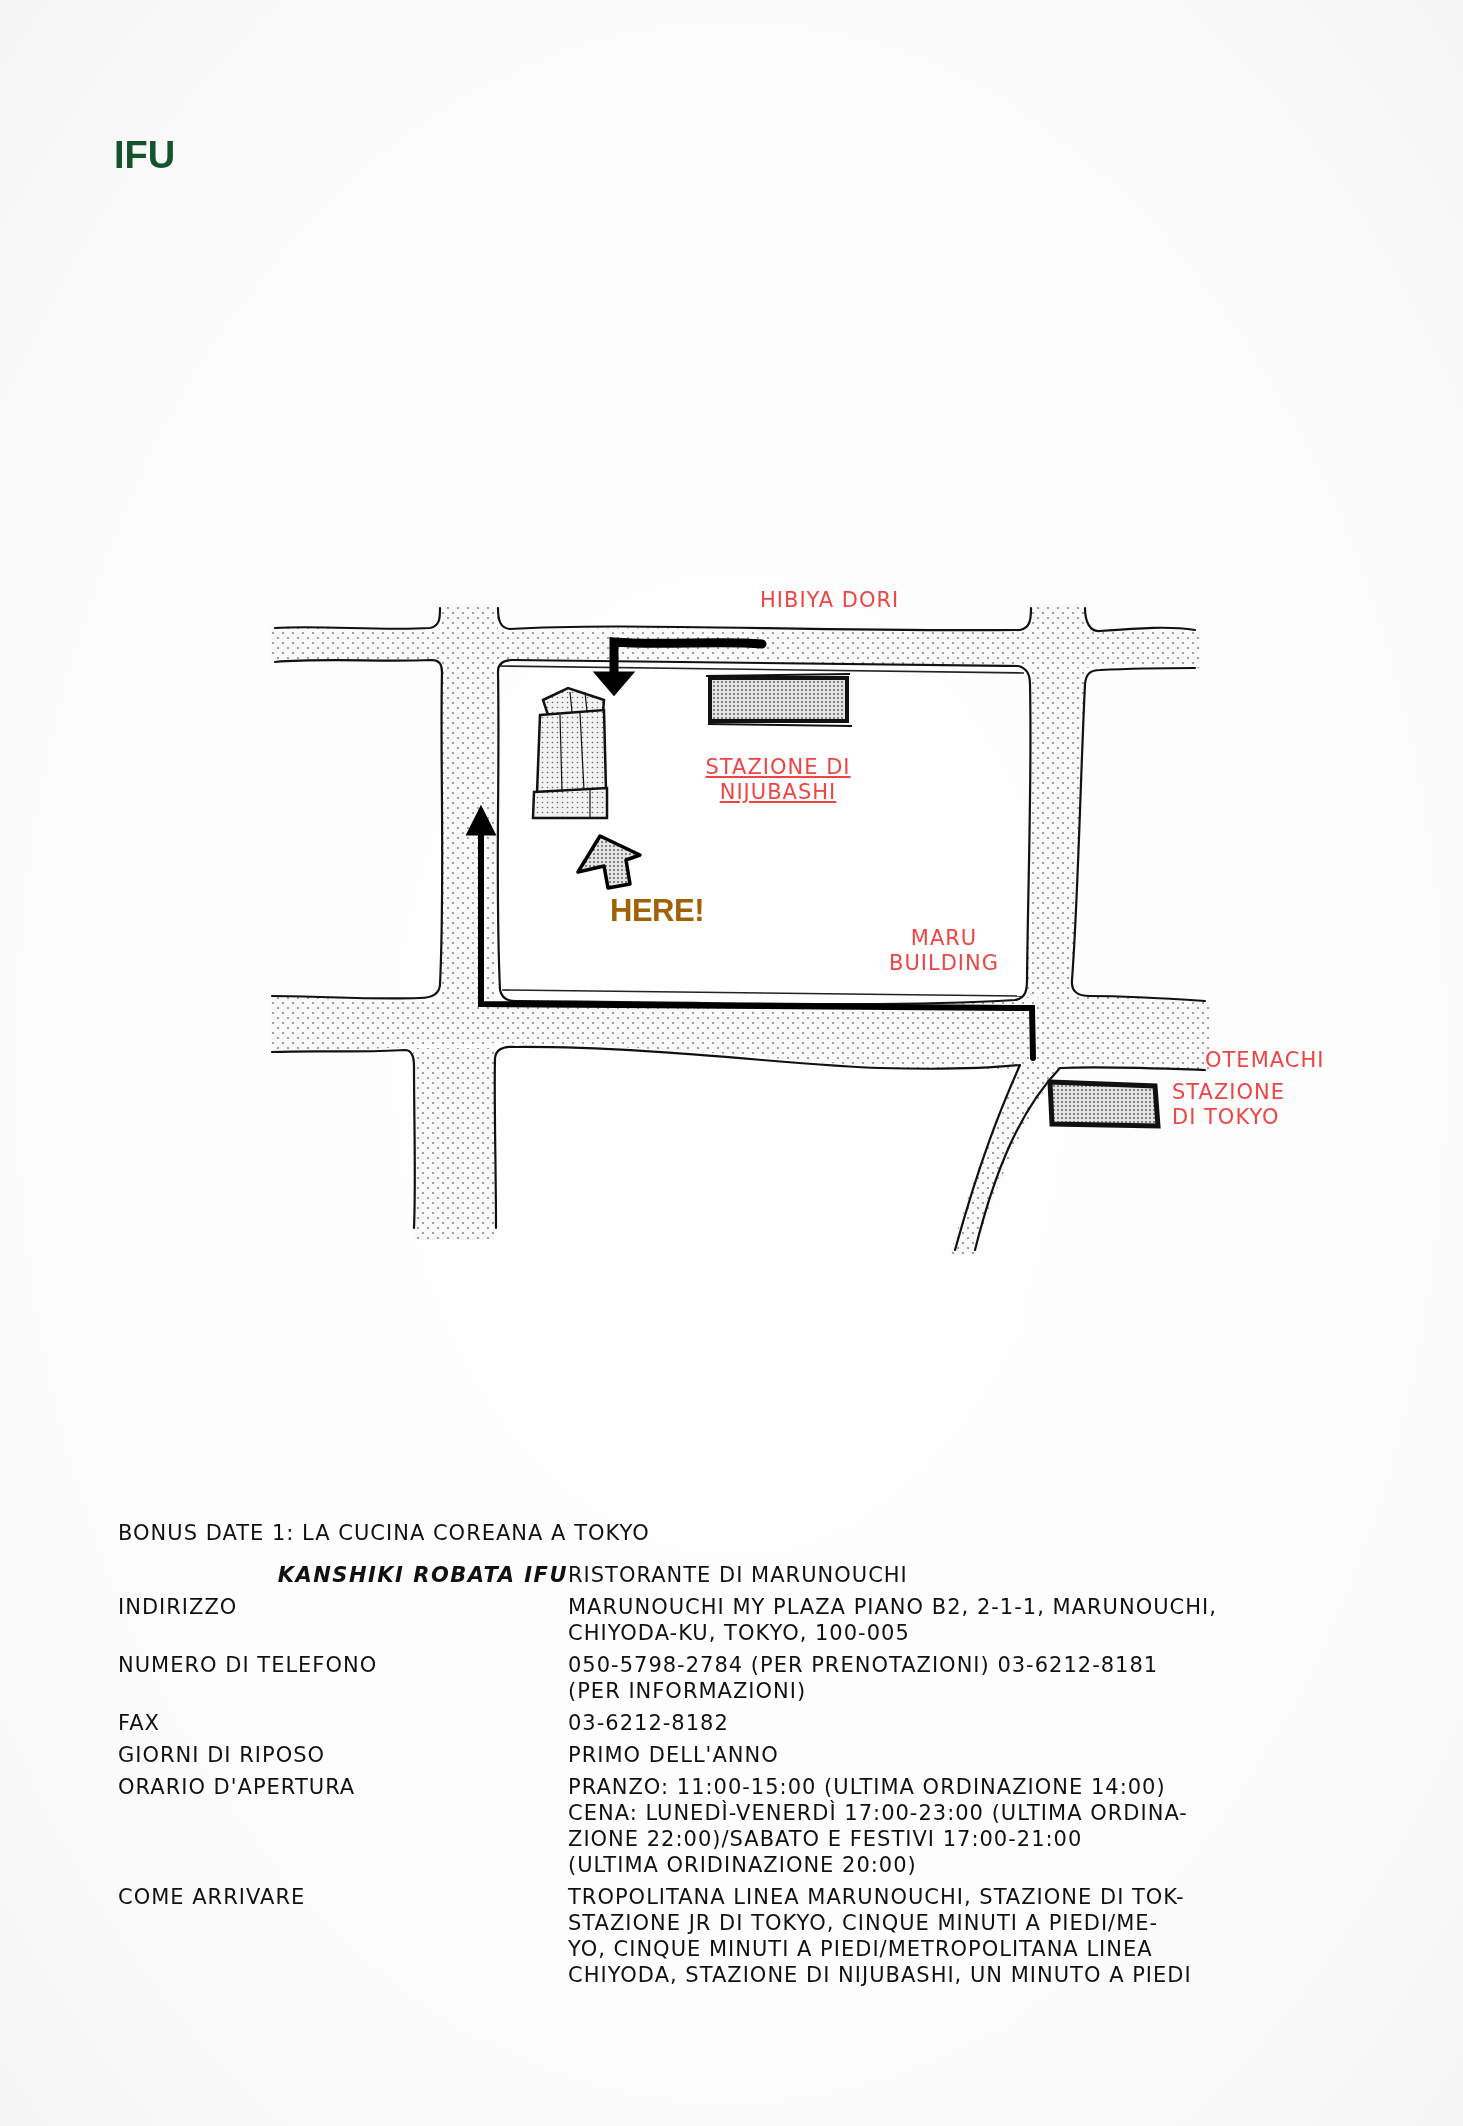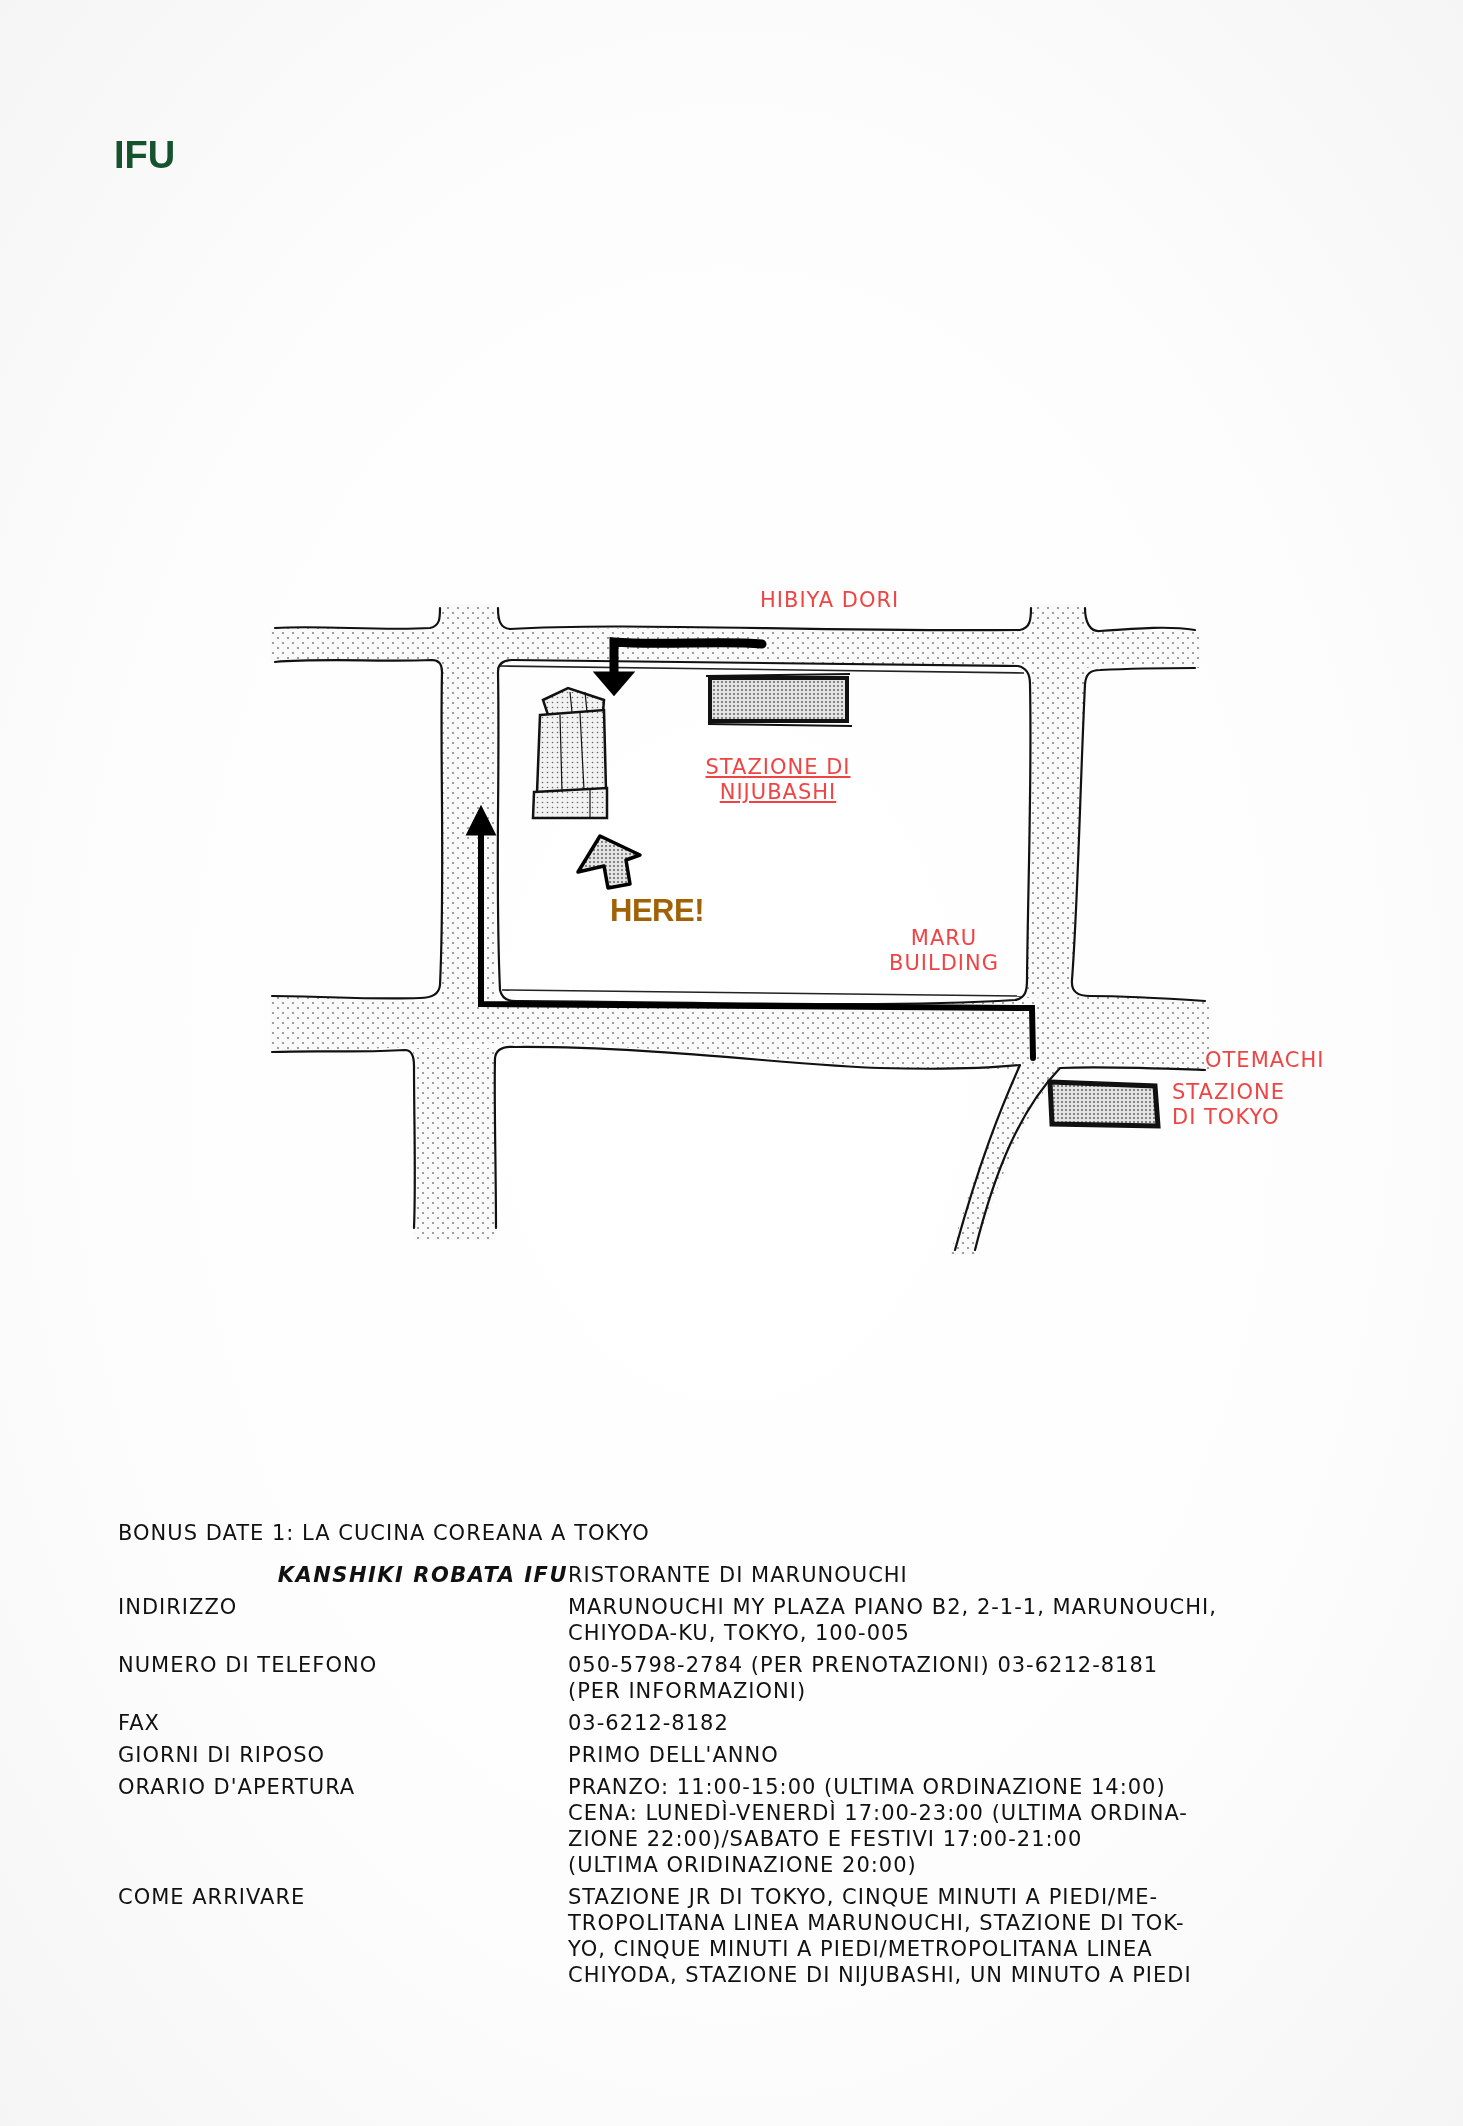--- a/index.html
+++ b/index.html
@@ -197,19 +197,19 @@
       <span class="line">Pranzo: 11:00-15:00 (ultima ordinazione 14:00)</span>
       <span class="line">Cena: lunedì-venerdì 17:00-23:00 (ultima ordina-</span>
       <span class="line">zione 22:00)/sabato e festivi 17:00-21:00</span>
       <span class="line">(ultima oridinazione 20:00)</span>
     </div>
   </div>
 
   <div class="info-row">
     <div class="info-key">Come arrivare</div>
     <div class="info-value">
+      <span class="line">tropolitana linea Marunouchi, stazione di Tok-</span>
       <span class="line">Stazione JR di Tokyo, cinque minuti a piedi/me-</span>
-      <span class="line">tropolitana linea Marunouchi, stazione di Tok-</span>
       <span class="line">yo, cinque minuti a piedi/metropolitana linea</span>
       <span class="line">Chiyoda, stazione di Nijubashi, un minuto a piedi</span>
     </div>
   </div>
 </div>
 
 </body></html>

